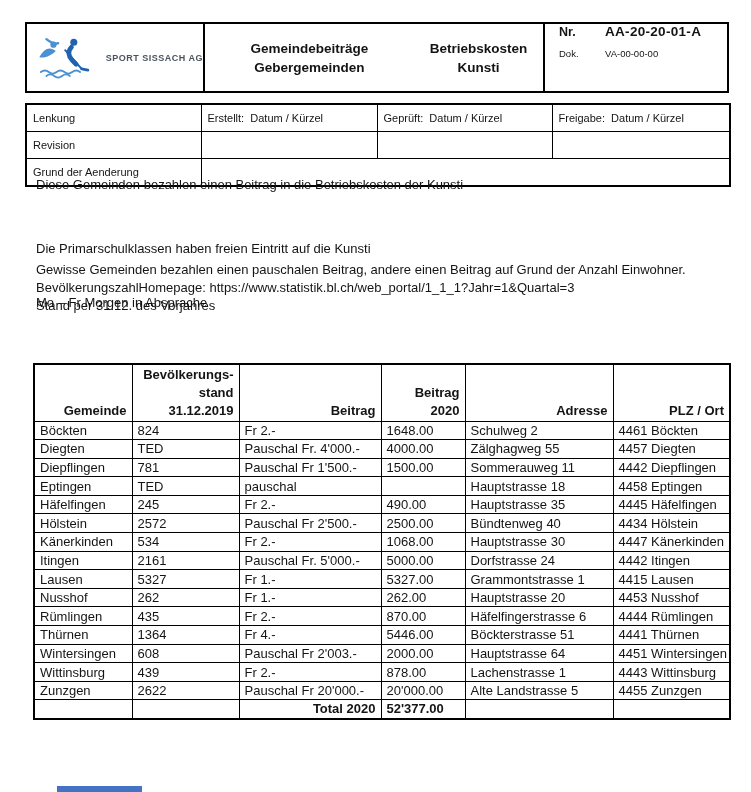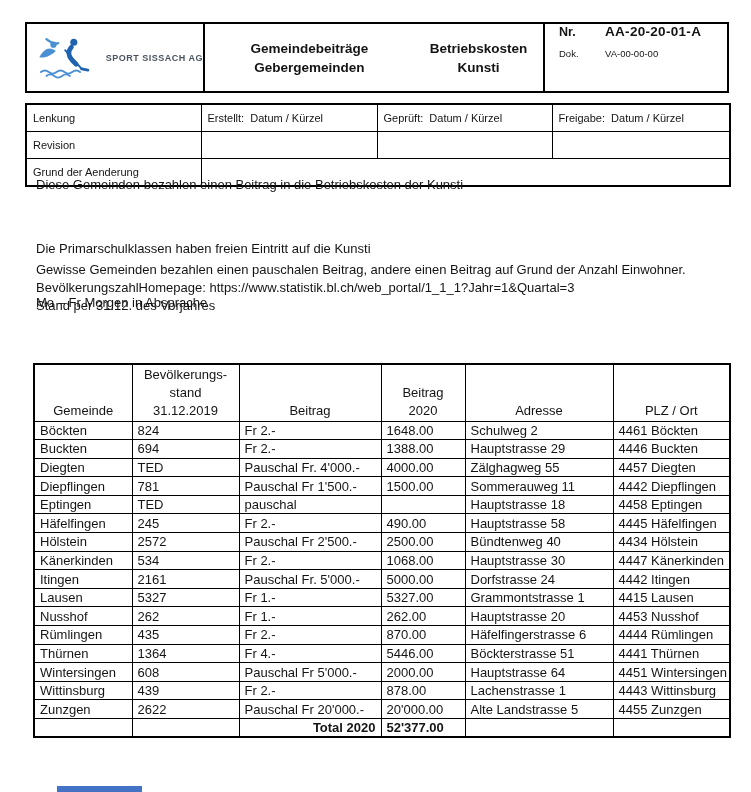--- a/index.html
+++ b/index.html
@@ -50,21 +50,21 @@
 
   
   .main-table {
     position:absolute; left:33px; top:363px; width:696px;
     border:2px solid #000; font-size:13px; table-layout:fixed;
   }
   .main-table th, .main-table td {
     border:1px solid #000; padding:0 5px; overflow:hidden;
   }
   .main-table th {
-    font-weight:normal; text-align:center; vertical-align:bottom;
+    font-weight:bold; text-align:right; vertical-align:bottom;
     height:57px; white-space:pre-line; padding-bottom:1px; line-height:18px;
   }
   .main-table td { height:18.6px; white-space:nowrap; }
   .main-table td.num { text-align:left; padding-right:6px; }
   .total-label { font-weight:bold; text-align:right; }
   .bold { font-weight:bold; }
 
   
   .blue-bar { position:absolute; left:57px; top:786px; width:85px; height:6px; background:#4472c4; }
 </style>
@@ -169,28 +169,20 @@
     <tbody id="main-body">
         <tr>
           <td>Böckten</td>
           <td>824</td>
           <td>Fr 2.-</td>
           <td class="num">1648.00</td>
           <td>Schulweg 2</td>
           <td>4461 Böckten</td>
         </tr>
         <tr>
-          <td>Buckten</td>
-          <td>694</td>
-          <td>Fr 2.-</td>
-          <td class="num">1388.00</td>
-          <td>Hauptstrasse 29</td>
-          <td>4446 Buckten</td>
-        </tr>
-        <tr>
           <td>Diegten</td>
           <td>TED</td>
           <td>Pauschal Fr. 4'000.-</td>
           <td class="num">4000.00</td>
           <td>Zälghagweg 55</td>
           <td>4457 Diegten</td>
         </tr>
         <tr>
           <td>Diepflingen</td>
           <td>781</td>
@@ -205,21 +197,21 @@
           <td>pauschal</td>
           <td class="num"></td>
           <td>Hauptstrasse 18</td>
           <td>4458 Eptingen</td>
         </tr>
         <tr>
           <td>Häfelfingen</td>
           <td>245</td>
           <td>Fr 2.-</td>
           <td class="num">490.00</td>
-          <td>Hauptstrasse 58</td>
+          <td>Hauptstrasse 35</td>
           <td>4445 Häfelfingen</td>
         </tr>
         <tr>
           <td>Hölstein</td>
           <td>2572</td>
           <td>Pauschal Fr 2'500.-</td>
           <td class="num">2500.00</td>
           <td>Bündtenweg 40</td>
           <td>4434 Hölstein</td>
         </tr>
@@ -267,21 +259,21 @@
           <td>Thürnen</td>
           <td>1364</td>
           <td>Fr 4.-</td>
           <td class="num">5446.00</td>
           <td>Böckterstrasse 51</td>
           <td>4441 Thürnen</td>
         </tr>
         <tr>
           <td>Wintersingen</td>
           <td>608</td>
-          <td>Pauschal Fr 5'000.-</td>
+          <td>Pauschal Fr 2'003.-</td>
           <td class="num">2000.00</td>
           <td>Hauptstrasse 64</td>
           <td>4451 Wintersingen</td>
         </tr>
         <tr>
           <td>Wittinsburg</td>
           <td>439</td>
           <td>Fr 2.-</td>
           <td class="num">878.00</td>
           <td>Lachenstrasse 1</td>

